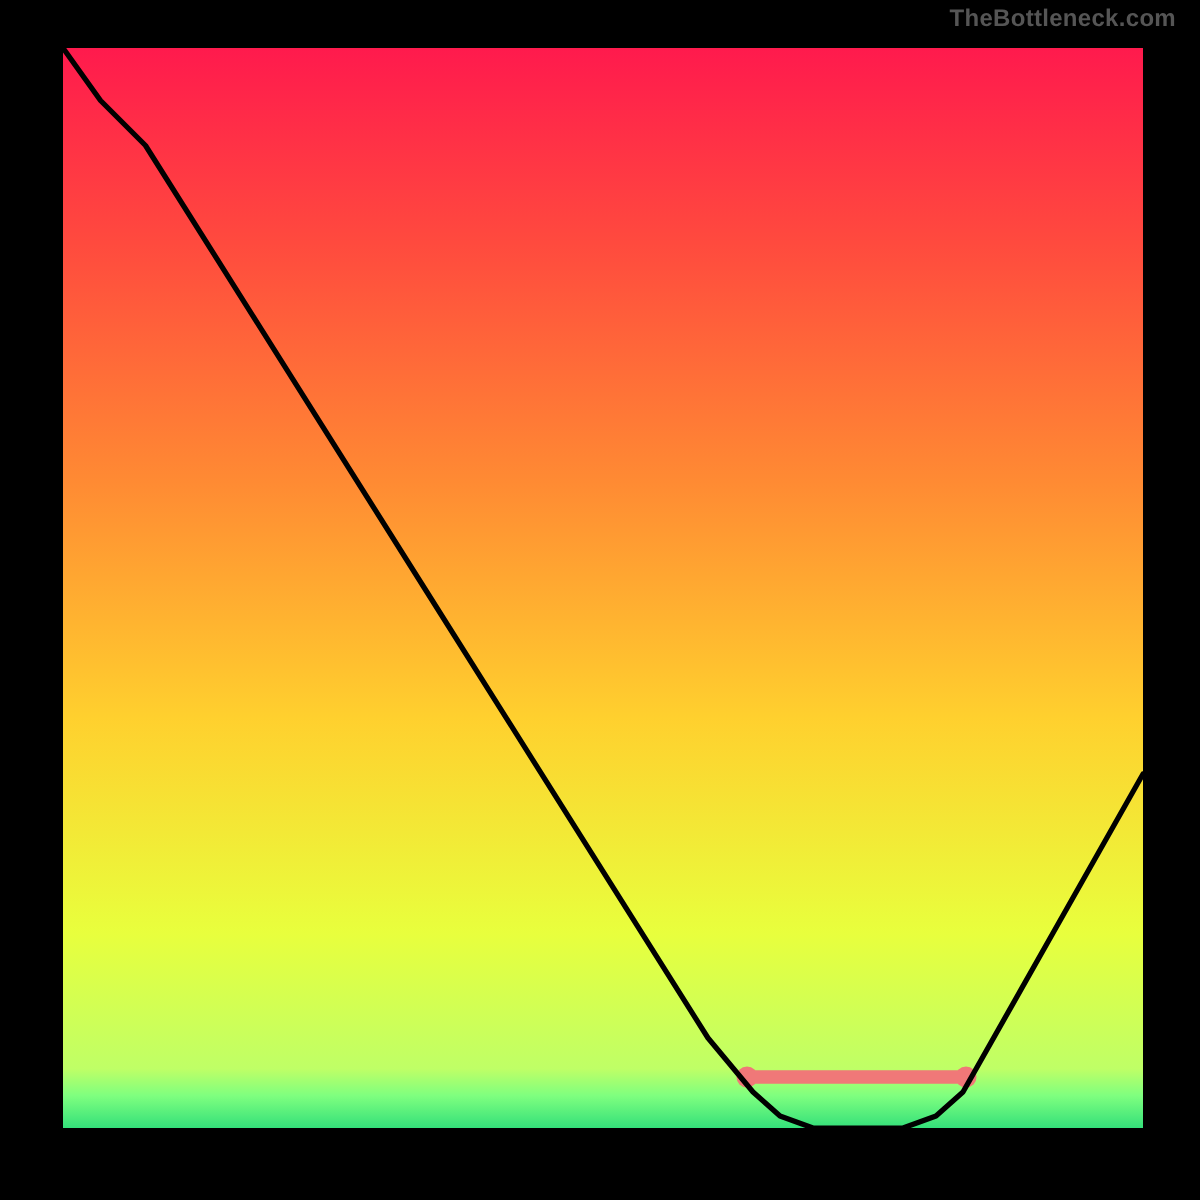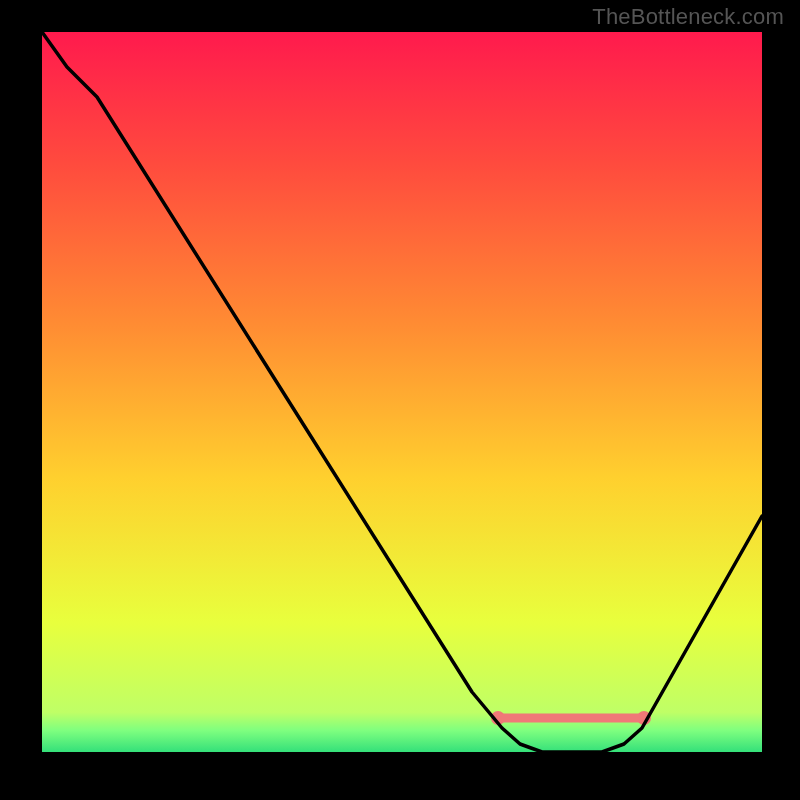--- a/index.html
+++ b/index.html
@@ -9,22 +9,22 @@
     width: 800px;
     height: 800px;
     position: relative;
     font-family: Arial, Helvetica, sans-serif;
   }
   .watermark {
     position: absolute;
     top: 4px;
     right: 16px;
     color: #555;
-    font-size: 22px;
-    font-weight: 400;
+    font-size: 16px;
+    font-weight: 700;
     letter-spacing: 0.2px;
     z-index: 10;
   }
   .plot {
     position: absolute;
     left: 42px;
     top: 32px;
     width: 720px;
     height: 720px;
   }

